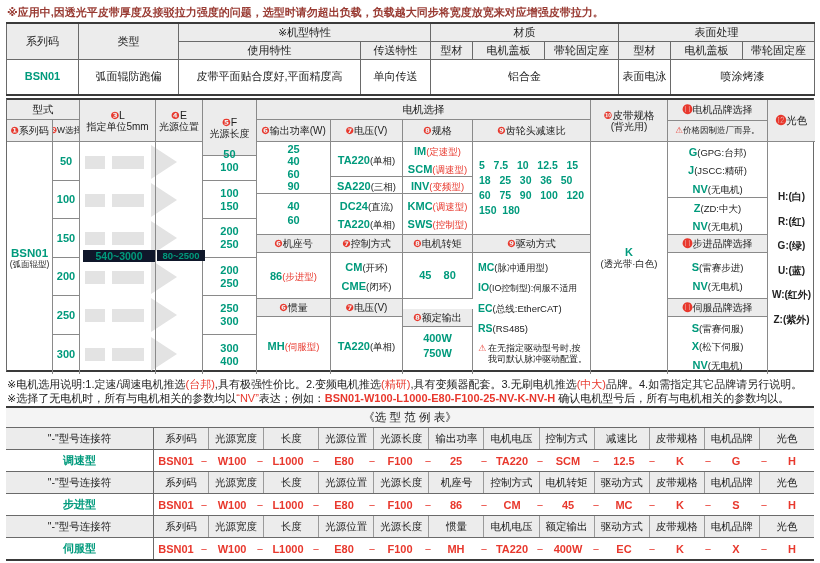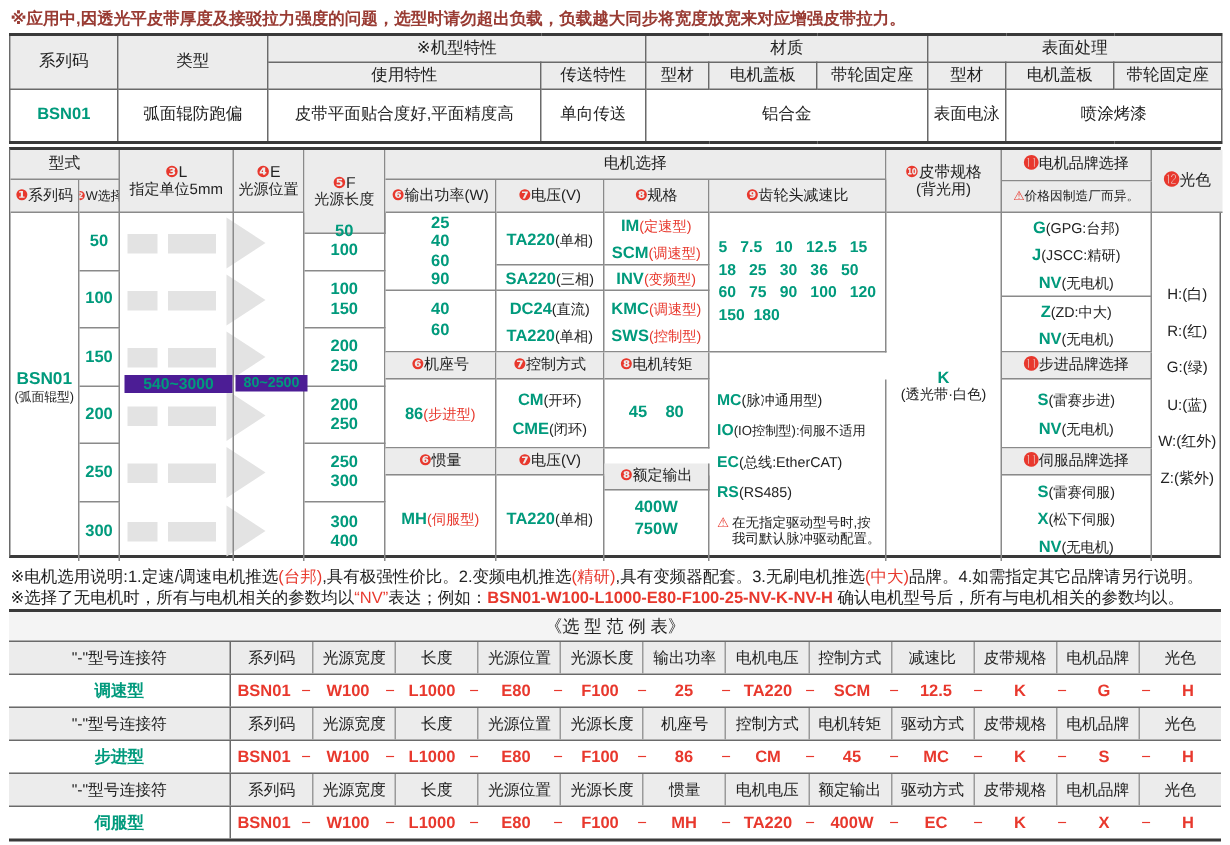--- a/index.html
+++ b/index.html
@@ -25,25 +25,25 @@
   .nb{border-bottom:none;} .nr{border-right:none;}
   .v{font-size:11px;font-weight:bold;color:#009a7c;}
   .prewrap{white-space:pre-wrap;} .preline{white-space:pre-line;}
   .ln{display:block;white-space:nowrap;}
   .sfx{font-size:9.5px;font-weight:normal;}
   .num{color:#e8382d;font-weight:bold;}
   .warnic{color:#e8382d;}
   .arrow{position:absolute;left:78px;width:168px;height:34px;display:flex;align-items:center;z-index:0;}
   .dash{height:13px;background:#e3e3e3;margin-right:7px;}
   .tri{width:0;height:0;border-top:17px solid transparent;border-bottom:17px solid transparent;border-left:26px solid #e3e3e3;}
-  .rangelbl{position:absolute;z-index:2;background:#4c1d95;font-size:10.5px;font-weight:bold;color:#009a7c;padding:0 2px;}
+  .rangelbl{position:absolute;z-index:2;background:#0f172a;font-size:10.5px;font-weight:bold;color:#009a7c;padding:0 2px;}
   .drv{align-items:flex-start;justify-content:flex-start;padding:4px 2px 2px 5px;text-align:left;}
   .drv .ln{margin-bottom:2px;}
   .dwarn{display:flex;margin-top:4px;font-size:9px;color:#222;text-align:left;line-height:1.3;font-weight:normal;}
-  .lightcol{gap:13px;font-size:10px;font-weight:normal;color:#222;}
+  .lightcol{gap:13px;font-size:10px;font-weight:bold;color:#222;}
   
   .noteline{left:7px;width:810px;font-size:11px;color:#222;white-space:nowrap;}
   
   .ex{left:6px;top:406px;width:808px;border-top:2px solid #3a3a3a;border-bottom:2px solid #3a3a3a;background:#fff;box-sizing:border-box;}
   .ex-title{height:19px;display:flex;align-items:center;justify-content:center;font-size:11.5px;color:#222;background:#f4f4f4;}
   .exrow{display:flex;height:22px;border-top:1px solid #6a6a6a;align-items:stretch;box-sizing:border-box;}
   .exlabel{width:148px;display:flex;align-items:center;justify-content:center;font-size:10.5px;border-right:1px solid #6a6a6a;box-sizing:border-box;}
   .exrow.hd{background:#ececec;}
   .exrow.hd .exlabel{font-weight:normal;color:#222;}
   .exrow.vl .exlabel{color:#009a7c;font-weight:bold;font-size:11px;}
@@ -283,20 +283,23 @@
 
     <div class="c strip" style="left:250px;top:135px;width:74px;height:18px">
         <span class="ln" style="font-size:10px"><span class="num">❻</span><span>机座号</span></span>
       </div>
     <div class="c strip" style="left:324px;top:135px;width:72px;height:18px">
         <span class="ln" style="font-size:10px"><span class="num">❼</span><span>控制方式</span></span>
       </div>
     <div class="c strip" style="left:396px;top:135px;width:70px;height:18px">
         <span class="ln" style="font-size:10px"><span class="num">❽</span><span>电机转矩</span></span>
       </div>
+    <div class="c strip" style="left:466px;top:135px;width:118px;height:18px">
+        <span class="ln" style="font-size:10px"><span class="num">❾</span><span>驱动方式</span></span>
+      </div>
 
     <div class="c" style="left:250px;top:153px;width:74px;height:46px">
       <span class="ln"><span class="v">86</span><span class="sfx redtxt">(步进型)</span></span>
       </div>
     <div class="c" style="left:324px;top:153px;width:72px;height:46px">
       <span class="ln"><span class="v">CM</span><span class="sfx">(开环)</span></span>
       <span class="ln"><span class="v">CME</span><span class="sfx">(闭环)</span></span>
       </div>
     <div class="c" style="left:396px;top:153px;width:70px;height:46px">
         <span class="v prewrap">45    80</span>

